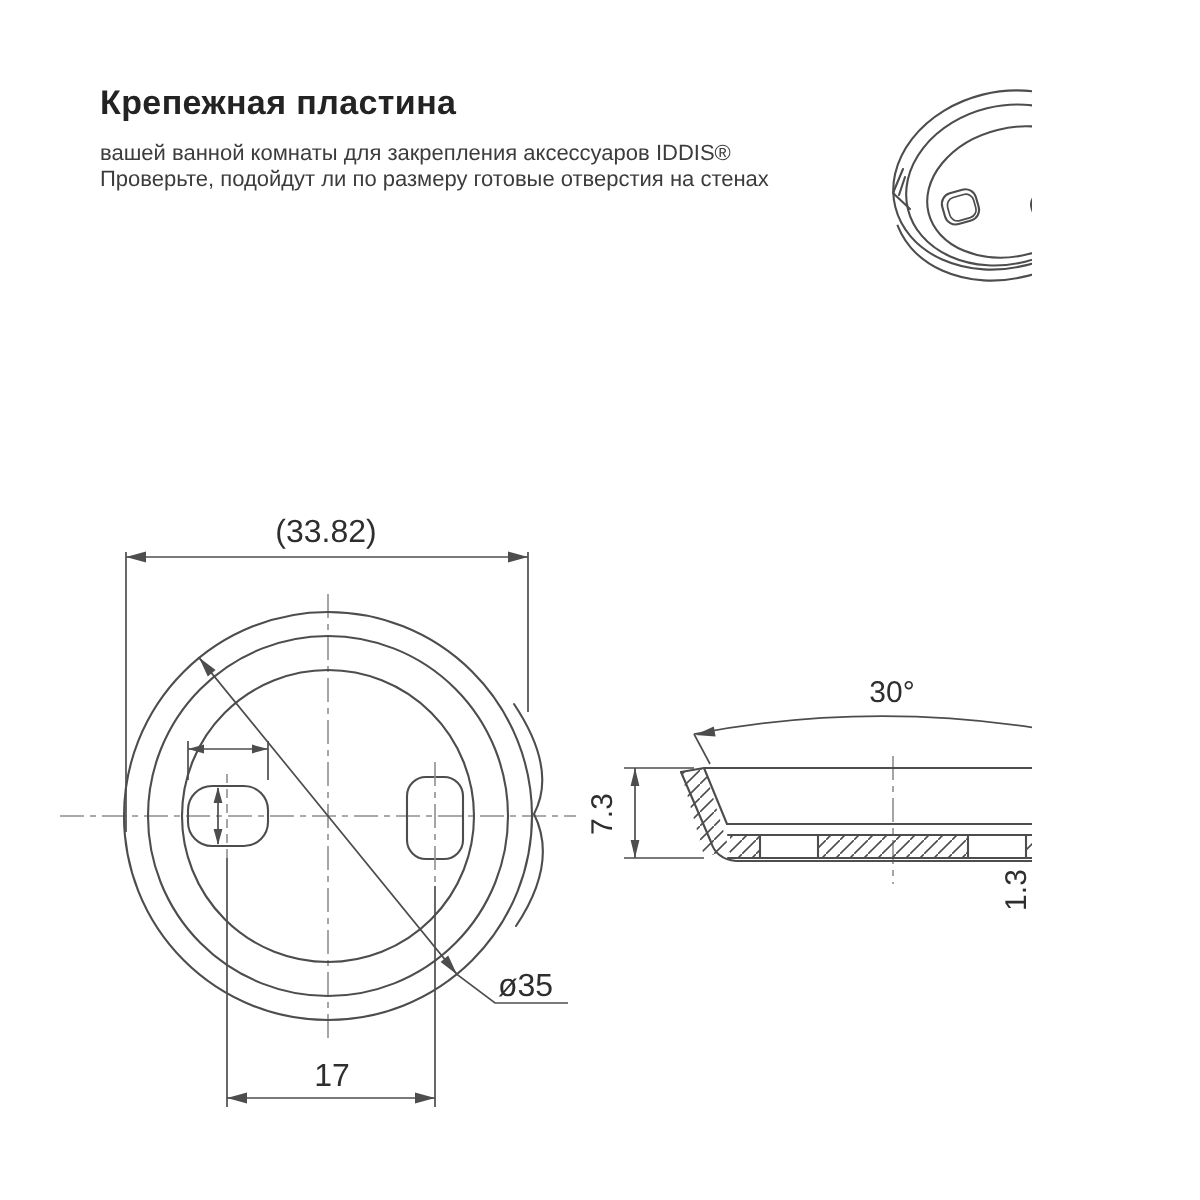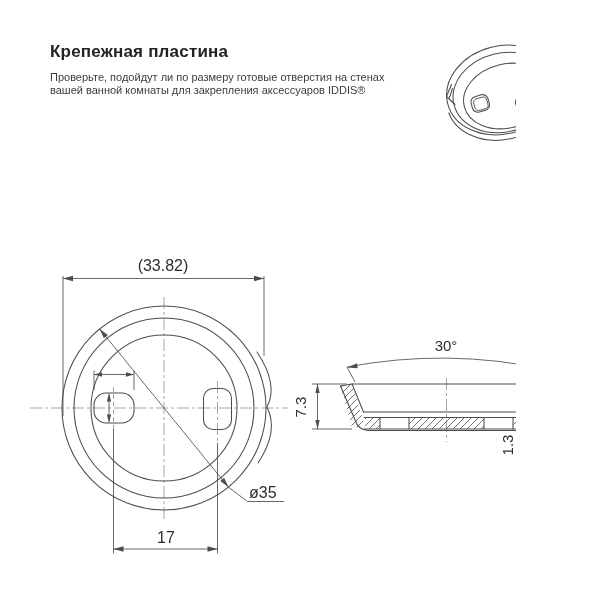--- a/index.html
+++ b/index.html
@@ -23,22 +23,22 @@
   .arr{fill:#4d4d4d;stroke:none;}
   .dimtxt{fill:#2e2e2e;font-family:"Liberation Sans",sans-serif;}
 </style>
 </head>
 <body>
 
 <div class="page">
 
   <div class="title">Крепежная пластина</div>
   <div class="subtitle">
+    <div>вашей ванной комнаты для закрепления аксессуаров IDDIS®</div>
     <div>Проверьте, подойдут ли по размеру готовые отверстия на стенах</div>
-    <div>вашей ванной комнаты для закрепления аксессуаров IDDIS®</div>
   </div>
 
   <svg width="600" height="600" viewBox="0 0 600 600">
     <defs>
       <pattern id="hatch" patternUnits="userSpaceOnUse" width="7" height="7">
         <path d="M0,7 L7,0" stroke="#4d4d4d" stroke-width="0.8"></path>
       </pattern>
       <clipPath id="isoBottomClip">
           <rect x="438" y="99" width="134" height="55"></rect>
         </clipPath>

